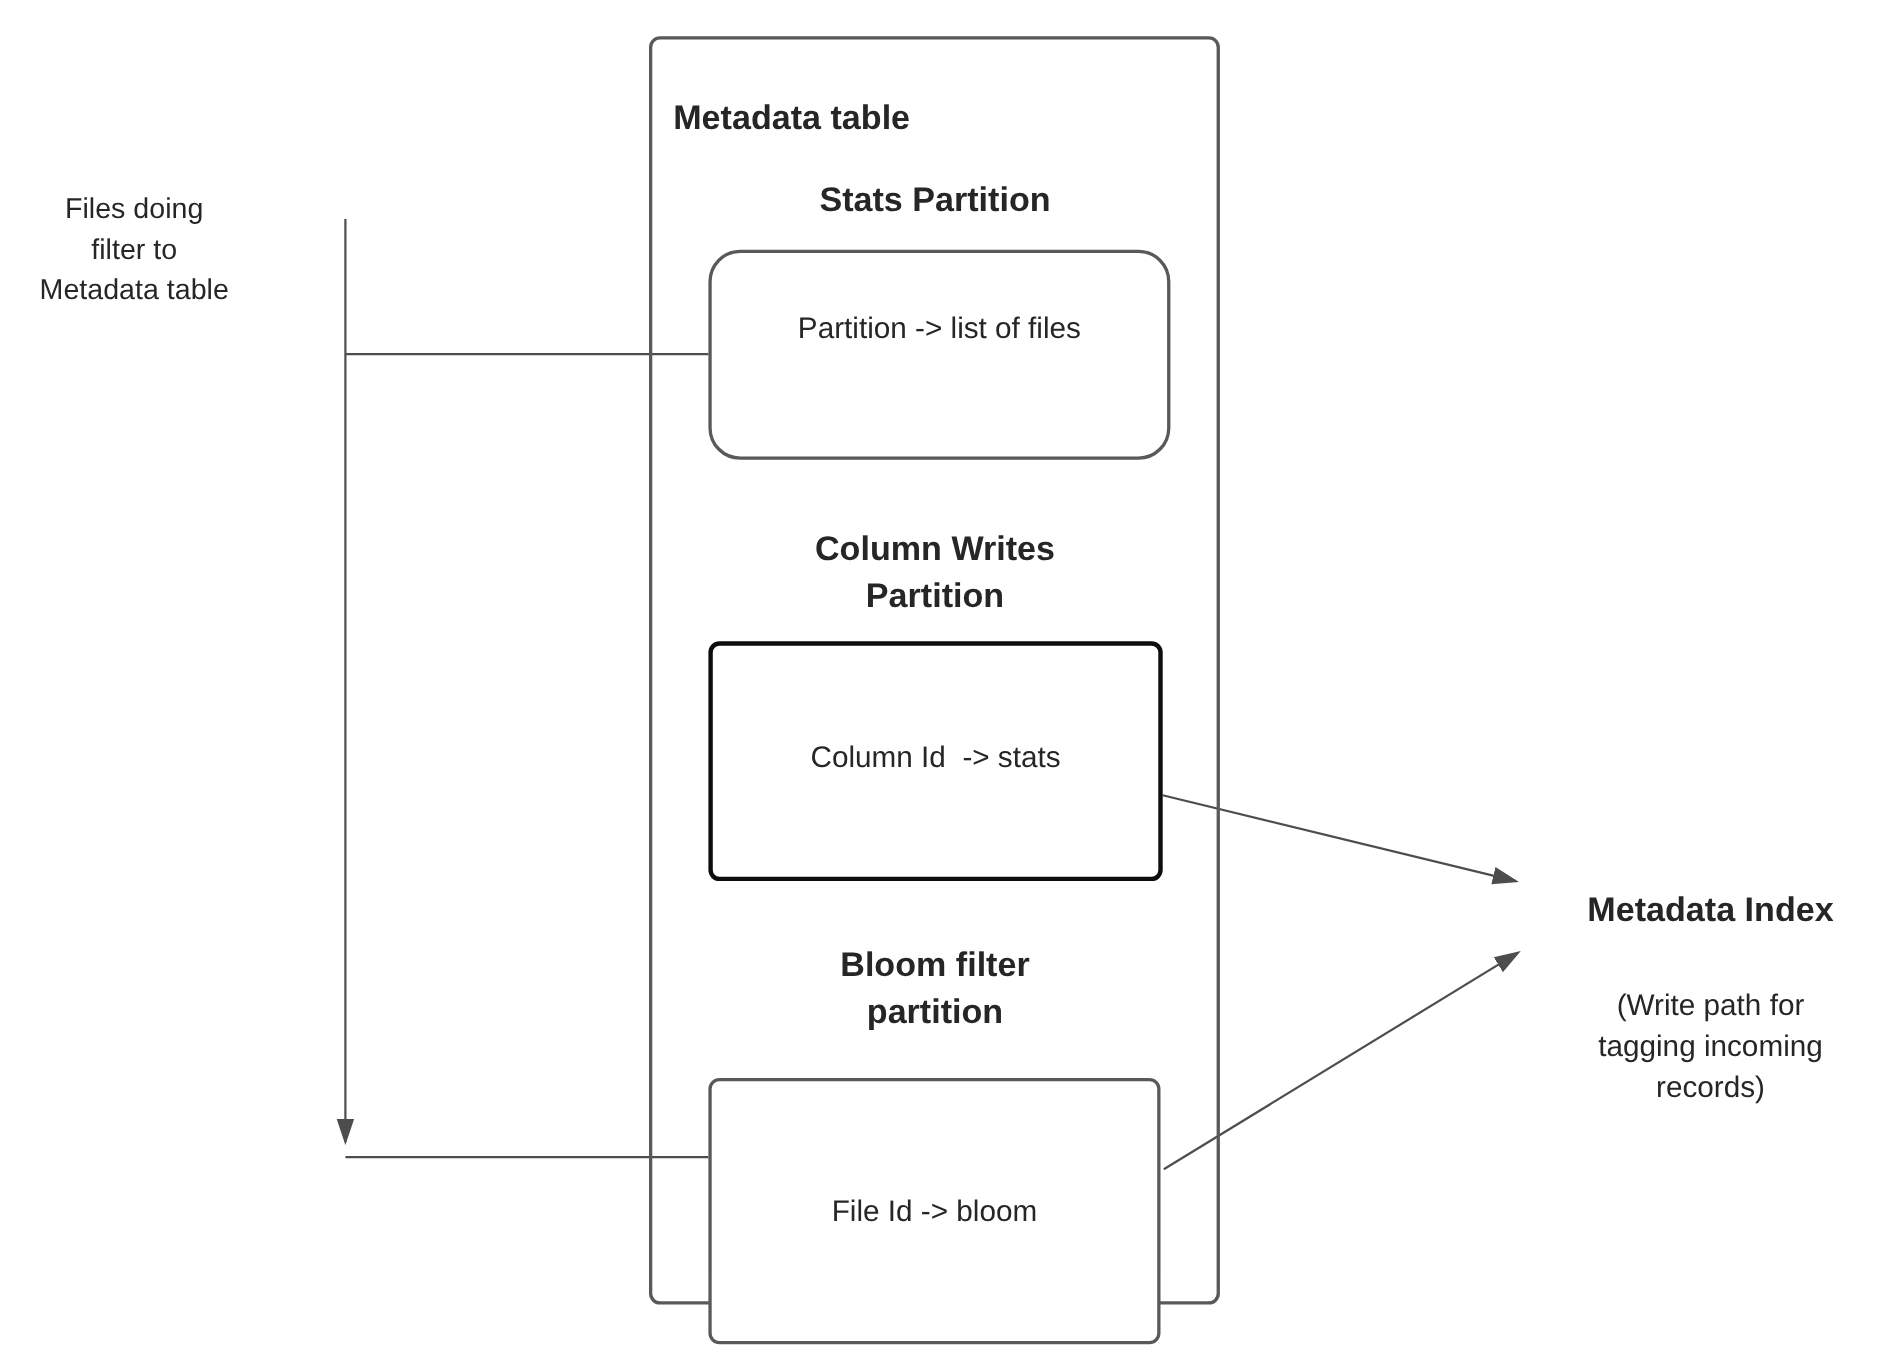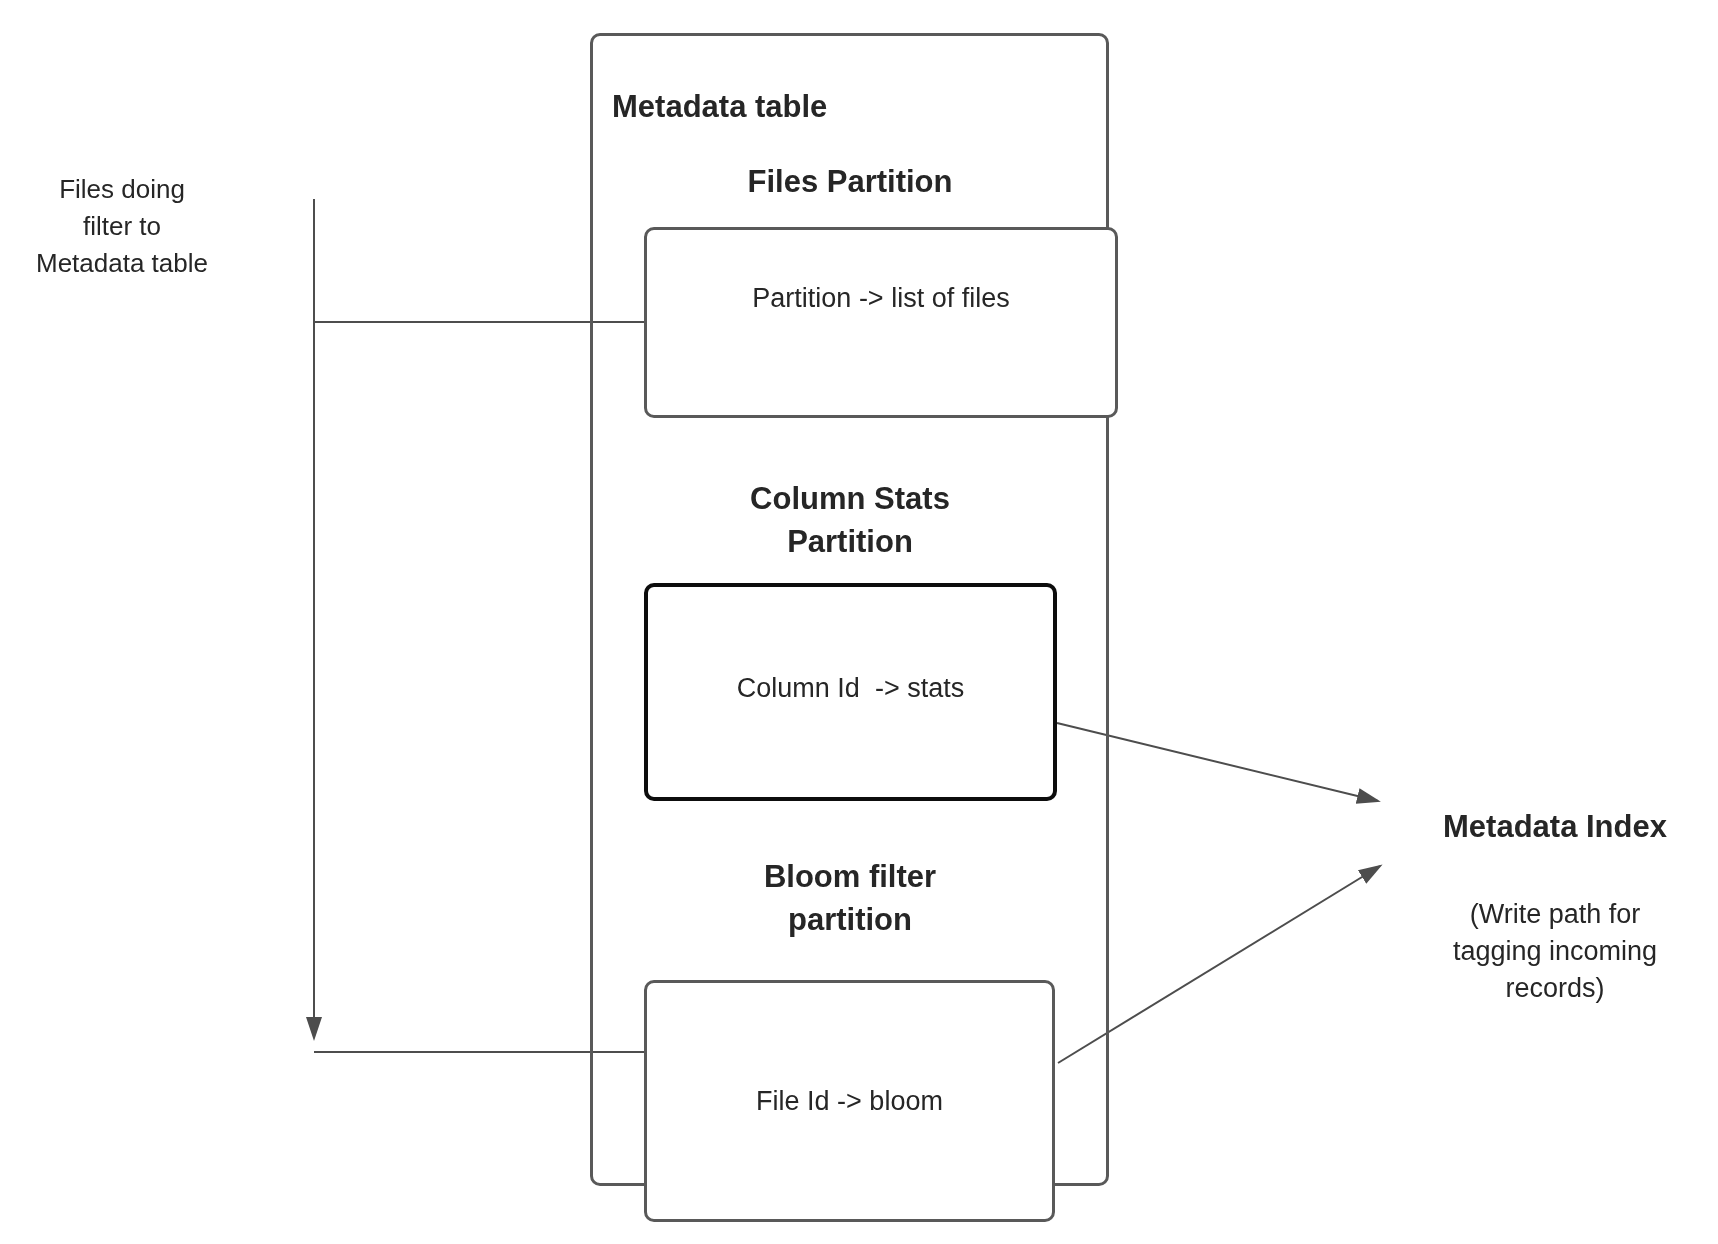--- a/index.html
+++ b/index.html
@@ -74,22 +74,23 @@
     text-align: center;
     font-size: 27px;
     line-height: 42px;
     background: var(--background);
     border: 3px solid var(--box-border);
     border-radius: 10px;
     white-space: pre-wrap;
   }
   .box-files {
     left: 644px; top: 227px;
-    width: 474px; height: 191px;
+    width: 420px; height: 191px;
     padding-bottom: 50px;
+    border-radius: 29px;
   }
   .box-colstats {
     left: 644px; top: 583px;
     width: 413px; height: 218px;
     padding-bottom: 8px;
     border: 4px solid var(--emphasis-border);
   }
   .box-bloom {
     left: 644px; top: 968px;
     width: 411px; height: 242px; margin-top: 12px;
@@ -141,27 +142,27 @@
 
   <div class="node writes-label">
     <div>Files doing</div>
     <div>filter to</div>
     <div>Metadata table</div>
   </div>
 
   <div class="node outer-box"></div>
   <div class="node outer-title">Metadata table</div>
 
-  <div class="node section-heading heading-files">Files Partition</div>
+  <div class="node section-heading heading-files">Stats Partition</div>
   <div class="node inner-box box-files">
     <div>Partition -&gt; list of files</div>
   </div>
 
   <div class="node section-heading heading-colstats">
-    <div>Column Stats</div>
+    <div>Column Writes</div>
     <div>Partition</div>
   </div>
   <div class="node inner-box box-colstats">
     <div>Column Id  -&gt; stats</div>
   </div>
 
   <div class="node section-heading heading-bloom">
     <div>Bloom filter</div>
     <div>partition</div>
   </div>

